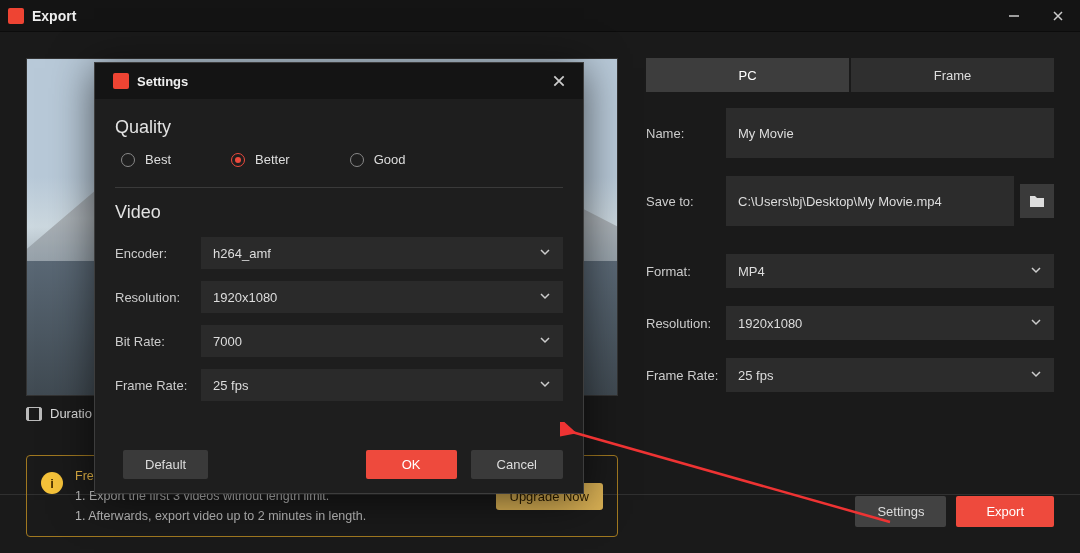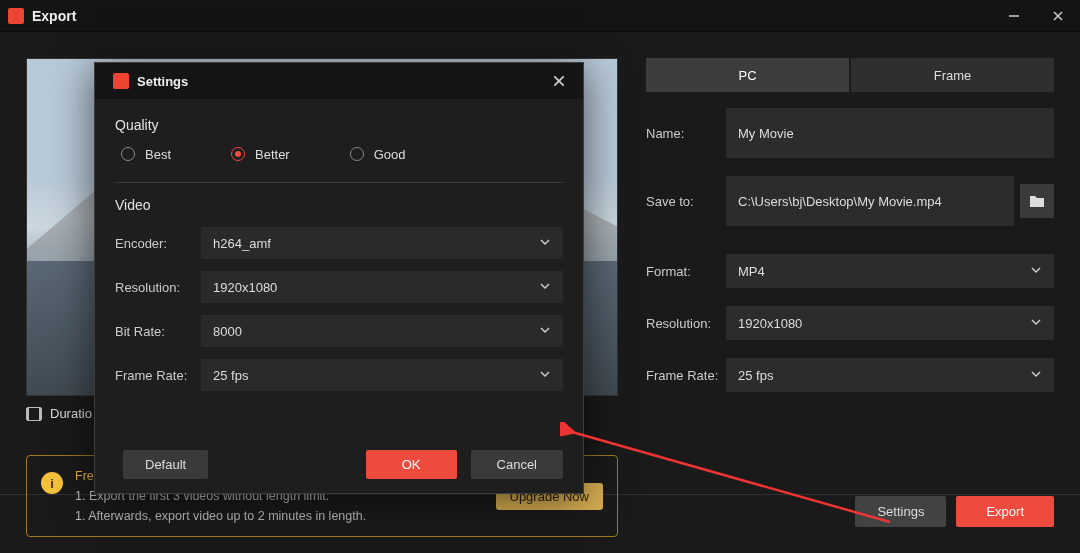--- a/index.html
+++ b/index.html
@@ -44,23 +44,23 @@
 
   .divider-line { position:absolute; top:462px; left:0; right:0; height:1px; background:#303030;}
 
   
   .modal { position:absolute; left:94px; top:30px; width:490px; height:432px; background:#1e1e1e; border:1px solid #3d3d3d; box-shadow:0 6px 40px rgba(0,0,0,.6); z-index:10;}
   .modal-head { height:36px; background:#141414; display:flex; align-items:center; padding:0 10px;}
   .modal-head .app-icon { width:16px; height:16px;}
   .modal-title { font-weight:600; color:#eee;}
   .modal-close { margin-left:auto; width:28px; height:28px; display:flex; align-items:center; justify-content:center;}
   .modal-body { padding:14px 20px 0 20px;}
-  .sec-title { color:#e2e2e2; font-size:14px; margin:4px 0 14px 0; }
+  .sec-title { color:#e2e2e2; font-size:18px; margin:4px 0 14px 0; }
   .radio-row { display:flex; gap:60px; margin-left:6px;}
-  .radio { display:flex; align-items:flex-start; gap:10px; color:#ddd; font-size:13px;}
+  .radio { display:flex; align-items:center; gap:10px; color:#ddd; font-size:13px;}
   .rdot { width:14px; height:14px; border:1.5px solid #888; border-radius:50%; display:flex; align-items:center; justify-content:center;}
   .rdot.sel { border-color:#ee4a3d;}
   .rdot.sel::after { content:''; width:6px; height:6px; border-radius:50%; background:#ee4a3d;}
   .hr { height:1px; background:#3a3a3a; margin:20px 0 14px 0;}
   .mrow { display:flex; align-items:center; margin-bottom:12px;}
   .mlabel { width:86px; color:#ccc; font-size:13px;}
   .msel { flex:1; height:32px; background:#2a2a2a; display:flex; align-items:center; padding:0 12px; color:#ddd; font-size:13px;}
   .modal-foot { position:absolute; left:8px; right:0; bottom:14px; display:flex; align-items:center; padding:0 20px;}
   .default-btn { padding:7px 22px; background:#3a3a3a; color:#ddd; border-radius:2px; font-size:13px;}
   .ok-btn { margin-left:auto; padding:7px 36px; background:#ee4a3d; color:#fff; border-radius:2px; font-size:13px;}
@@ -207,21 +207,21 @@
         <div class="msel">
           <span>1920x1080</span>
           <span class="chev" style="margin-left:auto"><svg class="chev-svg" viewBox="0 0 12 12">
                 <path d="M2 4l4 4 4-4" stroke="#ccc" stroke-width="1.5" fill="none"></path>
               </svg></span>
         </div>
       </div>
       <div class="mrow">
         <div class="mlabel">Bit Rate:</div>
         <div class="msel">
-          <span>8000</span>
+          <span>7000</span>
           <span class="chev" style="margin-left:auto"><svg class="chev-svg" viewBox="0 0 12 12">
                 <path d="M2 4l4 4 4-4" stroke="#ccc" stroke-width="1.5" fill="none"></path>
               </svg></span>
         </div>
       </div>
       <div class="mrow">
         <div class="mlabel">Frame Rate:</div>
         <div class="msel">
           <span>25 fps</span>
           <span class="chev" style="margin-left:auto"><svg class="chev-svg" viewBox="0 0 12 12">

